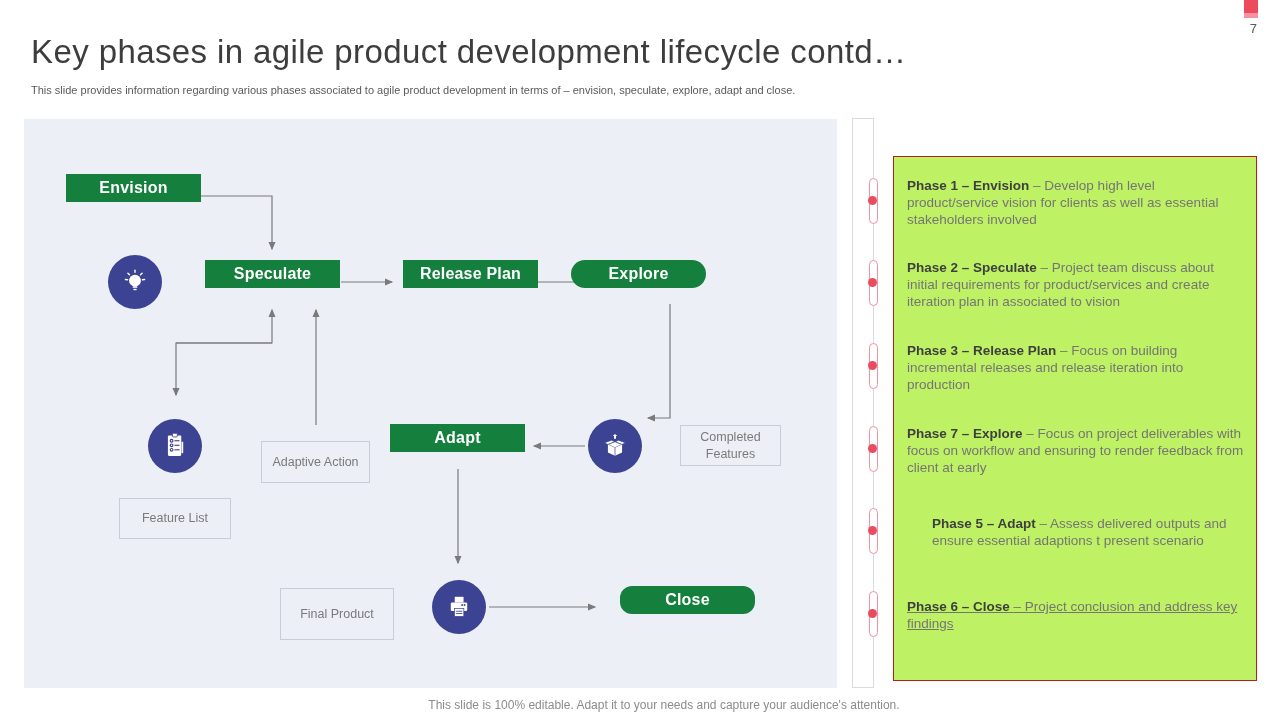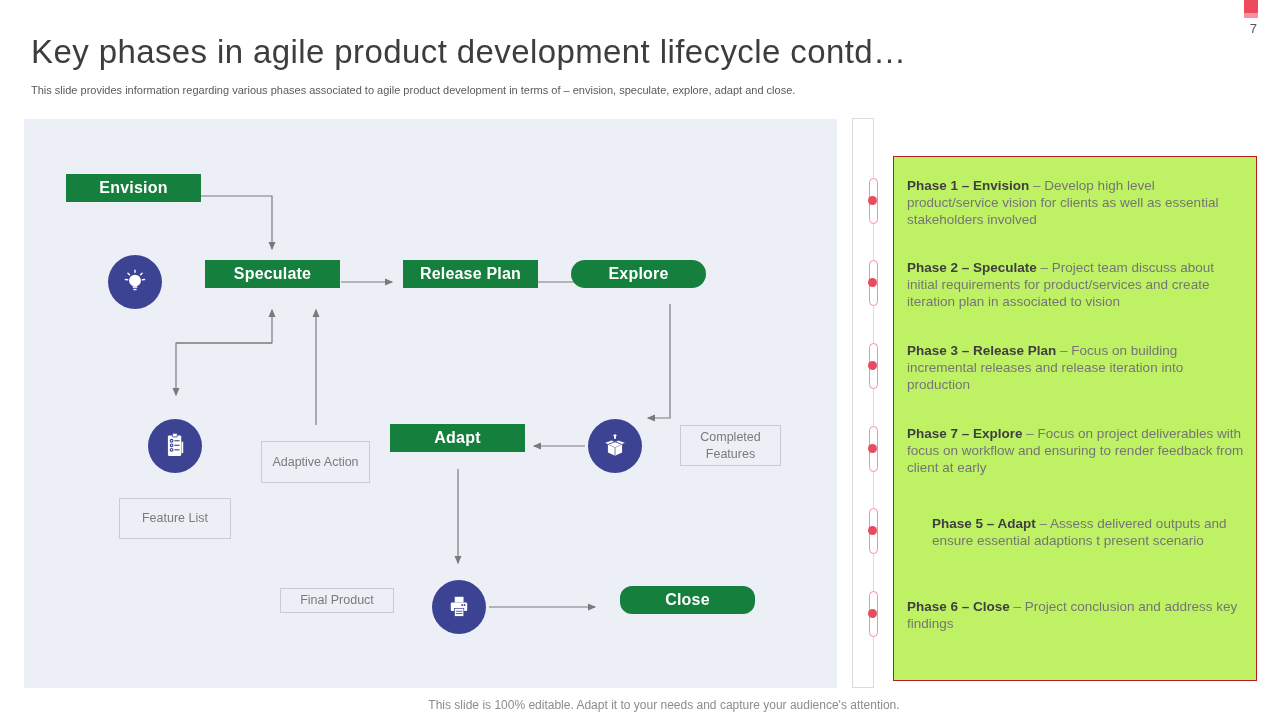--- a/index.html
+++ b/index.html
@@ -149,21 +149,21 @@
 
     <div class="flow-label" style="left:237px; top:306px; width:109px; height:42px;margin-top:16px;">
         <span>Adaptive Action</span>
       </div>
     <div class="flow-label" style="left:656px; top:306px; width:101px; height:41px;">
         <span>Completed Features</span>
       </div>
     <div class="flow-label" style="left:95px; top:379px; width:112px; height:41px;">
         <span>Feature List</span>
       </div>
-    <div class="flow-label" style="left:256px; top:469px; width:114px; height:25px;text-align:right;">
+    <div class="flow-label" style="left:256px; top:469px; width:114px; height:52px;text-align:right;">
         <span>Final Product</span>
       </div>
   </div>
 
   <div class="rail"></div>
   <div class="capsule" style="left:869px; top:178px;"></div>
   <div class="capsule" style="left:869px; top:260px;"></div>
   <div class="capsule" style="left:869px; top:343px;"></div>
   <div class="capsule" style="left:869px; top:426px;"></div>
   <div class="capsule" style="left:869px; top:508px;"></div>
@@ -189,20 +189,20 @@
       <span class="ph-desc">– Focus on building incremental releases and release iteration into production</span>
     </div>
     <div class="phase-item" style="top:268px;">
       <span class="ph-title">Phase 7 – Explore</span>
       <span class="ph-desc">– Focus on project deliverables with focus on workflow and ensuring to render feedback from client at early</span>
     </div>
     <div class="phase-item" style="top:358px;margin-left:25px;">
       <span class="ph-title">Phase 5 – Adapt</span>
       <span class="ph-desc">– Assess delivered outputs and ensure essential adaptions t present scenario</span>
     </div>
-    <div class="phase-item" style="top:441px;">
+    <div class="phase-item" style="top:441px;text-decoration:underline;">
       <span class="ph-title">Phase 6 – Close</span>
       <span class="ph-desc">– Project conclusion and address key findings</span>
     </div>
   </div>
 
   <div class="footer">This slide is 100% editable. Adapt it to your needs and capture your audience's attention.</div>
 </div>
 
 </body></html>

